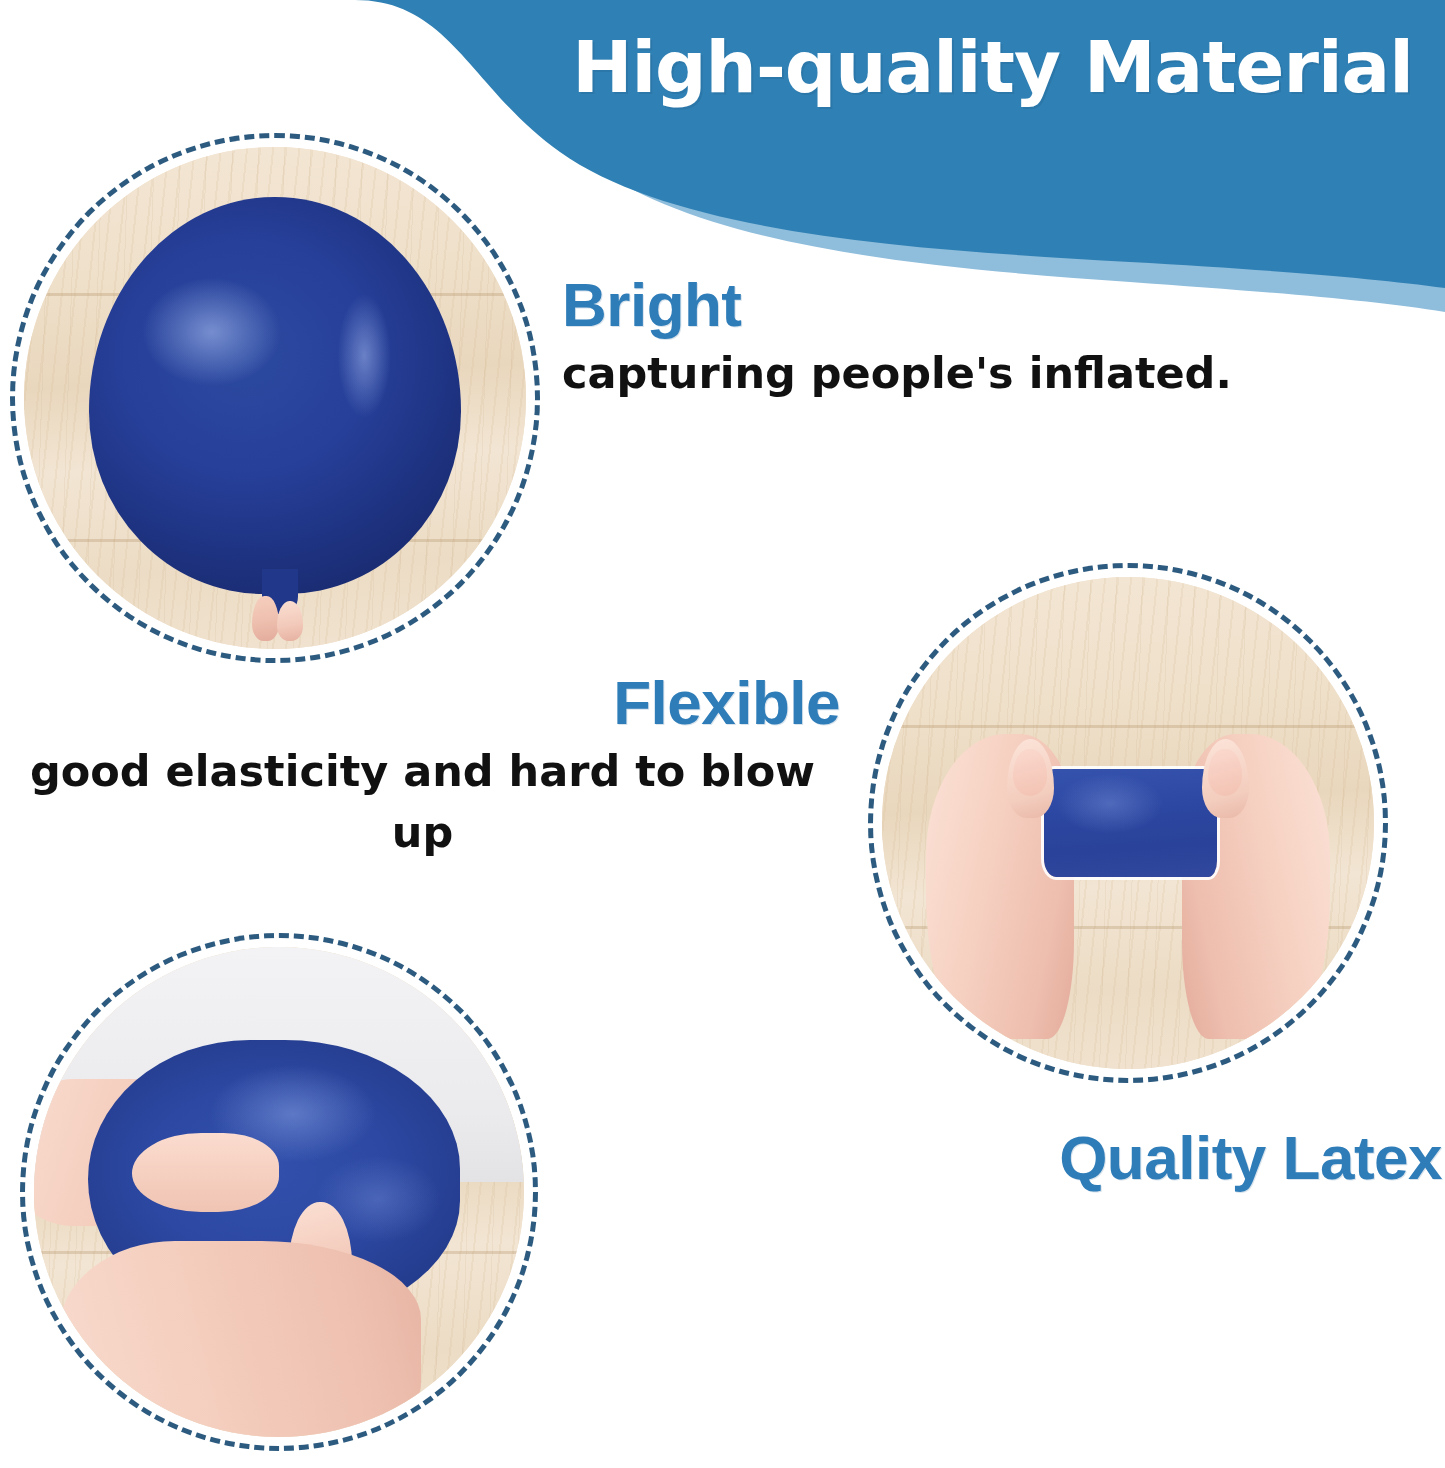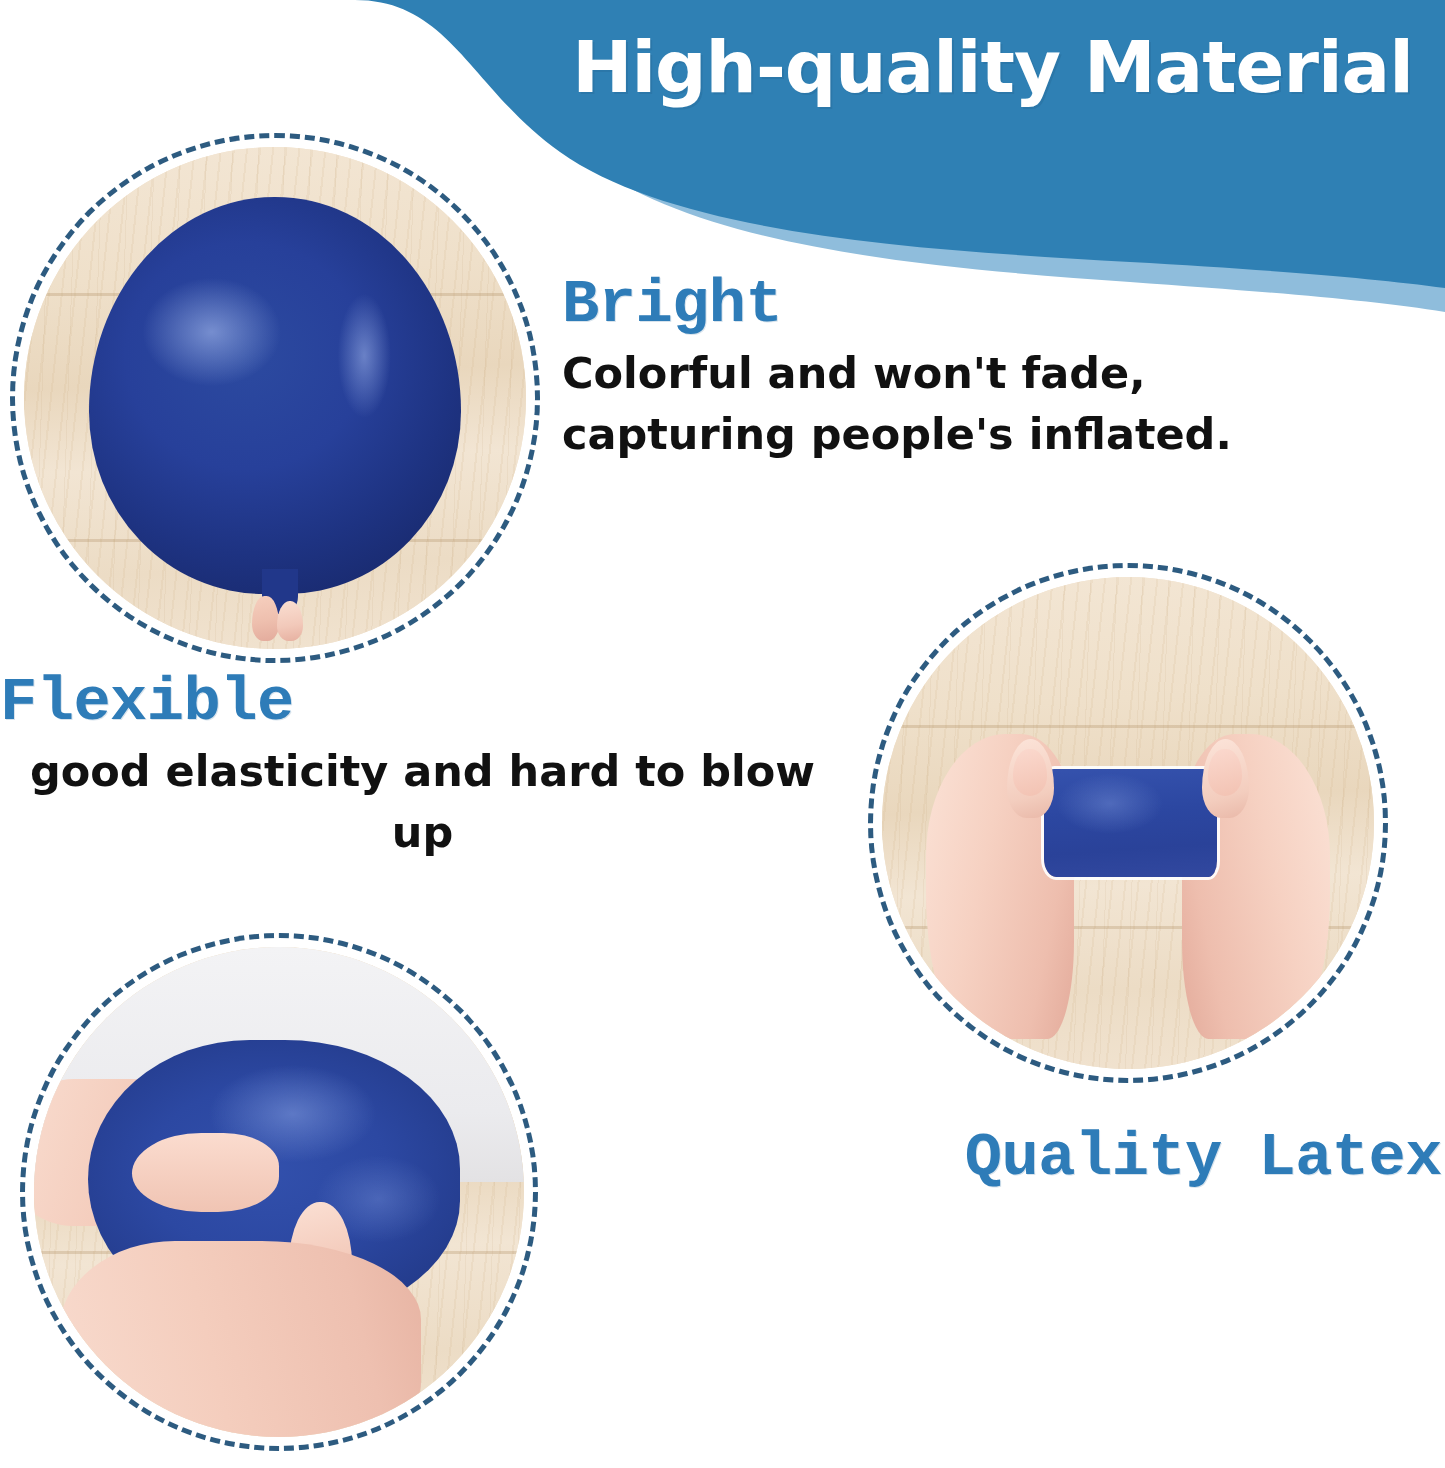--- a/index.html
+++ b/index.html
@@ -208,21 +208,21 @@
   }
   #c3-thumb {
     position: absolute;
     left: 52%; top: 52%; width: 13%; height: 21%;
     background: linear-gradient(165deg, #fbe0d4 0%, #f2c7b7 68%, #e8b2a2 100%);
     border-radius: 48% 48% 40% 40% / 60% 60% 40% 40%;
   }
 
   
   .feature-heading {
-    font-family: Liberation Mono, monospace;
+    font-family: Liberation Sans, sans-serif;
     font-weight: bold;
     color: #2E7CB8;
     font-size: 62px;
     line-height: 1.08;
     letter-spacing: -0.5px;
     margin: 0;
     text-shadow: 1px 1px 0 rgba(40,100,150,0.18);
   }
   .feature-body {
     font-family: "DejaVu Sans", sans-serif;
@@ -235,21 +235,21 @@
 
   #text-bright {
     position: absolute;
     left: 562px; top: 272px; width: 880px;
     text-align: left;
   }
   #text-flexible {
     position: absolute;
     left: 0px; top: 670px; width: 845px;
   }
-  #text-flexible .feature-heading { padding-right: 5px; }
+  #text-flexible .feature-heading { text-align: right; padding-right: 5px; }
   #text-flexible .feature-body { text-align: center; }
   #text-latex {
     position: absolute;
     left: 562px; top: 1125px; width: 880px;
     text-align: right;
   }
 </style>
 </head>
 <body>
 
@@ -272,21 +272,20 @@
       <div class="balloon-body"></div>
       <div class="balloon-neck"></div>
       <div class="fingertip" id="c1-finger-a"></div>
       <div class="fingertip" id="c1-finger-b"></div>
     </div>
   </div>
 
   <div id="text-bright">
     <div class="feature-heading">Bright</div>
     <div class="feature-body">
-      <div>Colorful and won't fade,</div>
       <div>capturing people's inflated.</div>
     </div>
   </div>
 
   <div id="text-flexible">
     <div class="feature-heading">Flexible</div>
     <div class="feature-body">
       <div>good elasticity and hard to blow up</div>
     </div>
   </div>

